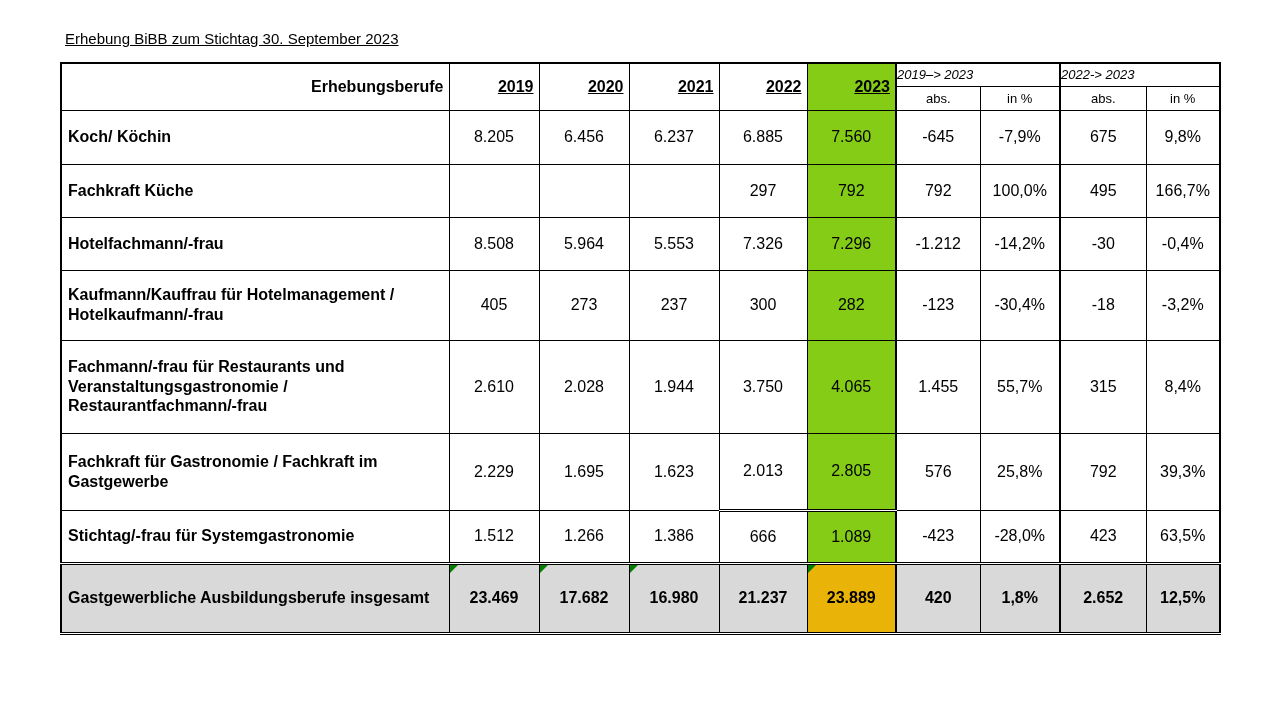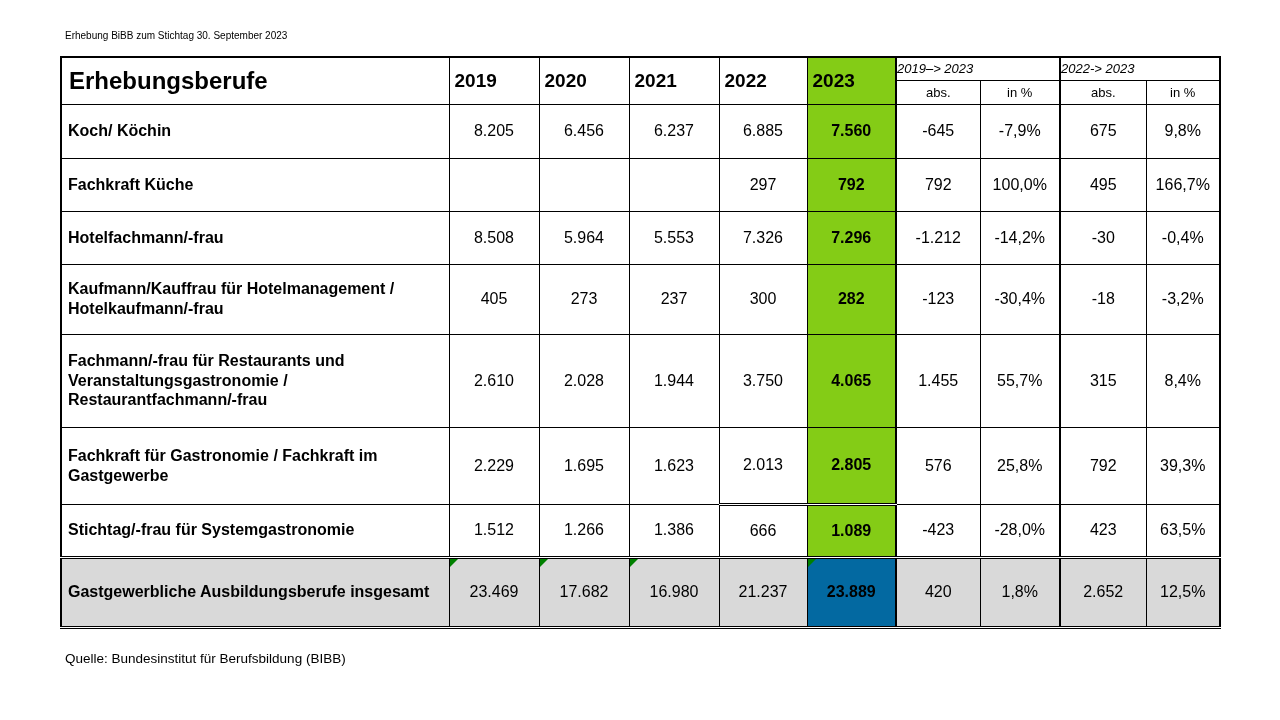--- a/index.html
+++ b/index.html
@@ -13,72 +13,73 @@
   }
   .page { padding: 30px 60px 0 60px; }
   .title {
     margin: 0 0 3px 5px;
     font-size: 19px;
     font-weight: bold;
     letter-spacing: 0.2px;
   }
   .subtitle {
     margin: 0 0 15px 5px;
-    font-size: 10px;
+    font-size: 15px;
     font-weight: normal;
+    text-decoration: underline;
   }
   table.data-table {
     border-collapse: collapse;
     table-layout: fixed;
     width: 1157px;
     border: 2px solid #000;
   }
   .data-table th, .data-table td {
     border: 1px solid #000;
     padding: 2px 5px;
     vertical-align: middle;
     overflow: hidden;
   }
   th.header-label {
-    font-size: 24px;
+    font-size: 16px;
     font-weight: bold;
-    text-align: left;
+    text-align: right;
     padding-left: 7px;
   }
-  th.year-th { font-size: 19px; font-weight: bold; text-align: left; }
+  th.year-th { font-size: 16px; font-weight: bold; text-align: right; text-decoration: underline; }
   th.group-th { font-size: 13px; font-weight: normal; font-style: italic; text-align: left; height: 23px; padding: 0; }
   th.sub-th { font-size: 13px; font-weight: normal; text-align: center; height: 24px; padding: 0; }
   th.row-label {
     font-size: 16px;
     font-weight: bold;
     text-align: left;
     line-height: 1.22;
     padding-left: 6px;
   }
   td.val { font-size: 16px; font-weight: normal; text-align: center; }
   .c2023 { background: #84cc16; }
-  td.c2023 { font-weight: bold; }
+  td.c2023 { font-weight: normal; }
   .thick-left { border-left: 2px solid #000 !important; }
   .dbl-top { border-top: 3px double #000 !important; }
   tbody tr:nth-child(1) { height: 54px; }
   tbody tr:nth-child(2) { height: 53px; }
   tbody tr:nth-child(3) { height: 53px; }
   tbody tr:nth-child(4) { height: 70px; }
   tbody tr:nth-child(5) { height: 93px; }
   tbody tr:nth-child(6) { height: 77px; }
   tbody tr:nth-child(7) { height: 53px; }
   tbody tr.total-row { height: 70px; }
   tr.total-row th, tr.total-row td {
     background: #d9d9d9;
     border-top: 3px double #000;
     border-bottom: 3px double #000;
     margin-left: 32px;
   }
-  tr.total-row td { font-weight: normal; }
-  tr.total-row td.c2023 { background: #0369a1; font-weight: bold; }
+  tr.total-row td { font-weight: bold; }
+  tr.total-row td.c2023 { background: #eab308; font-weight: bold; }
   .flagged { position: relative; }
   .flagged::before {
     content: "";
     position: absolute;
     top: 0; left: 0;
     width: 0; height: 0;
     border-top: 8px solid #008000;
     border-right: 8px solid transparent;
   }
   .source {
@@ -216,14 +217,13 @@
           <td class="val">21.237</td>
           <td class="val c2023 flagged">23.889</td>
           <td class="val thick-left">420</td>
           <td class="val">1,8%</td>
           <td class="val thick-left">2.652</td>
           <td class="val">12,5%</td>
         </tr>
       </tbody>
   </table>
 
-  <div class="source">Quelle: Bundesinstitut für Berufsbildung (BIBB)</div>
 </div>
 
 </body></html>

